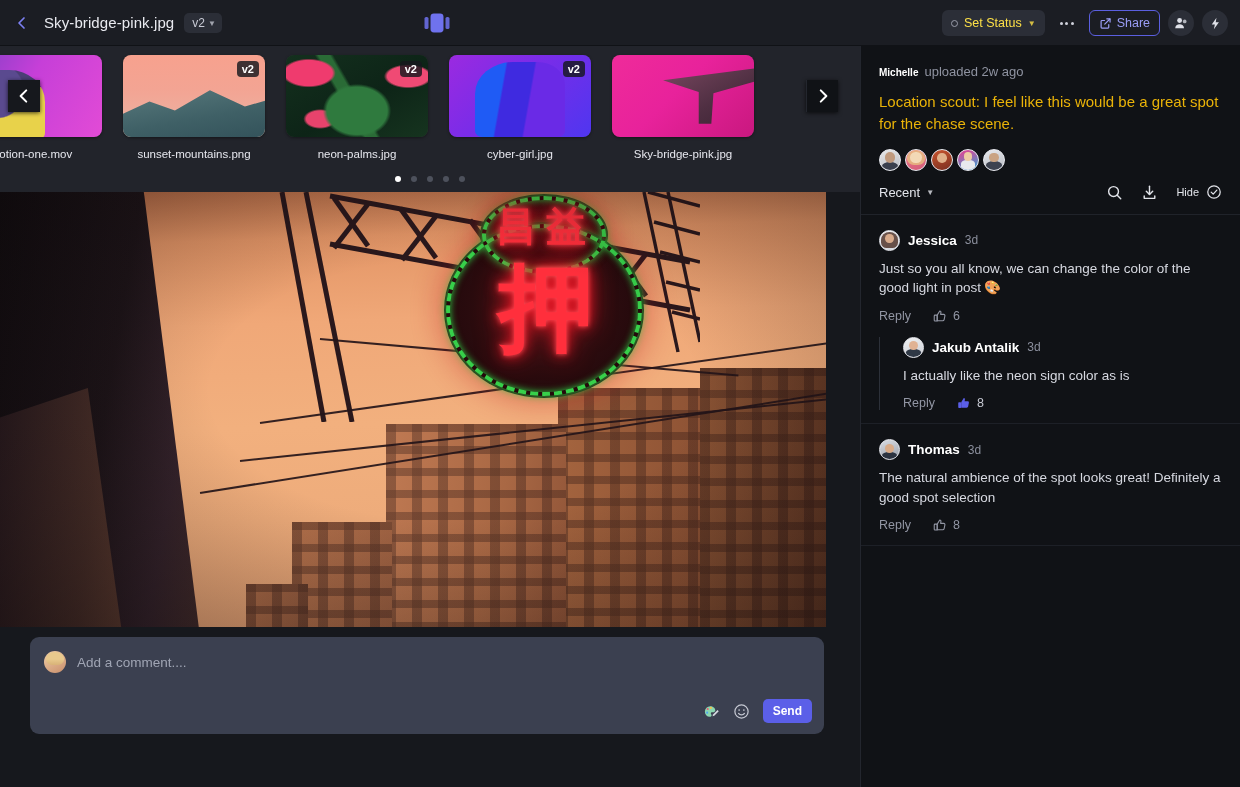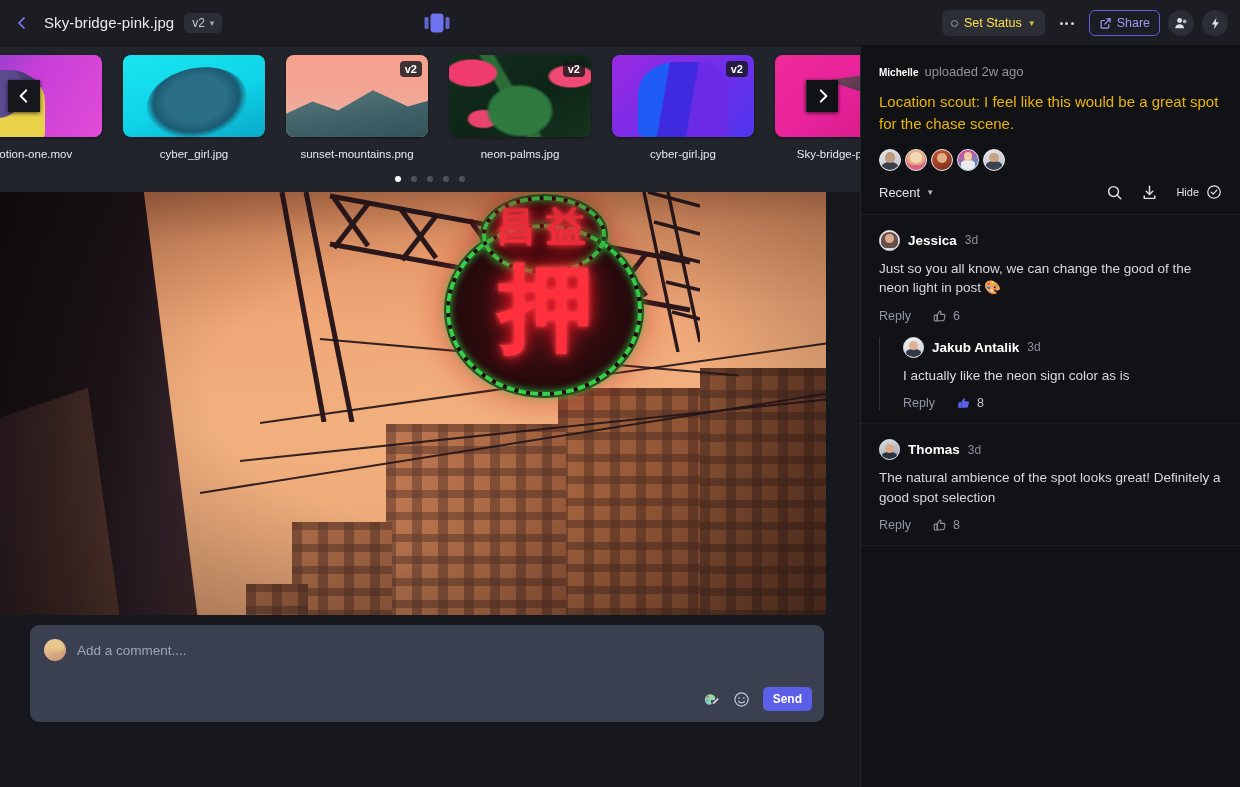--- a/index.html
+++ b/index.html
@@ -185,21 +185,21 @@
      background: linear-gradient(95deg,#8a5334 0%, #5f3623 100%); }
   .windows { position: absolute; inset: 0; opacity: .55;
      background-image:
        linear-gradient(to right, rgba(30,14,16,.55) 0 10px, transparent 10px 26px),
        linear-gradient(to bottom, rgba(30,14,16,.55) 0 8px, transparent 8px 22px);
      background-size: 26px 22px; }
   .vignette { position:absolute; inset:0; pointer-events:none;
      background: radial-gradient(ellipse at 55% 45%, transparent 38%, rgba(10,6,8,.42) 100%); }
 
   
-  .composer-zone { position: absolute; left: 0; bottom: 12px; width: 860px; height: 160px; background: #16181d; }
+  .composer-zone { position: absolute; left: 0; bottom: 0; width: 860px; height: 160px; background: #16181d; }
   .composer {
     position: absolute; left: 30px; top: 10px; width: 794px; height: 97px;
     background: #3b4050; border-radius: 9px;
   }
   .composer-row { display: flex; align-items: center; gap: 11px; padding: 14px 0 0 14px; }
   .composer-avatar { width: 22px; height: 22px; border-radius: 50%; overflow: hidden; flex: 0 0 22px;
      background: linear-gradient(150deg,#f0cfa8,#c98f6c); position: relative; }
   .composer-avatar::after { content:""; position:absolute; left:2px; top:1px; width:18px; height:13px;
      background: linear-gradient(180deg,#e8c98d 0 55%, #d8b277 100%); border-radius: 50% 50% 40% 40%; }
   .composer-placeholder { color: #a0a5b4; font-size: 13.5px; }
@@ -333,26 +333,20 @@
       <div class="filmstrip">
         <div class="strip-track">
 
           <div class="thumb-cell">
             <div class="thumb">
               <div class="art art-motion"></div>
             </div>
             <div class="thumb-label">motion-one.mov</div>
           </div>
 
-          <div class="thumb-cell">
-            <div class="thumb">
-              <div class="art art-cyber1"></div>
-            </div>
-            <div class="thumb-label">cyber_girl.jpg</div>
-          </div>
 
           <div class="thumb-cell">
             <div class="thumb">
               <div class="art art-sunset"></div>
               <div class="vbadge">v2</div>
             </div>
             <div class="thumb-label">sunset-mountains.png</div>
           </div>
 
           <div class="thumb-cell">
@@ -546,21 +540,21 @@
       </div>
 
       <div class="comments">
 
         <div class="comment">
           <div class="c-head">
             <div class="c-av fj"></div>
             <span class="c-name">Jessica</span>
             <span class="c-time">3d</span>
           </div>
-          <div class="c-body">Just so you all know, we can change the good of the neon light in post 🎨</div>
+          <div class="c-body">Just so you all know, we can change the color of the good light in post 🎨</div>
           <div class="c-foot">
             <span class="c-reply">Reply</span>
             <span class="c-like">
               <svg width="14" height="14" viewBox="0 0 18 18" fill="none" stroke="#9296a4" stroke-width="1.4" stroke-linejoin="round">
                 <path d="M5.4 15.4V7.9l3.3-5.3c.9 0 1.6.8 1.5 1.7l-.4 2.6h4.1c.9 0 1.6.9 1.4 1.8l-1 4.9c-.2.9-.9 1.5-1.8 1.5H5.4z"></path>
                 <rect x="1.6" y="7.9" width="3.8" height="7.5" rx="1"></rect>
               </svg>
               <span>6</span>
             </span>
           </div>

